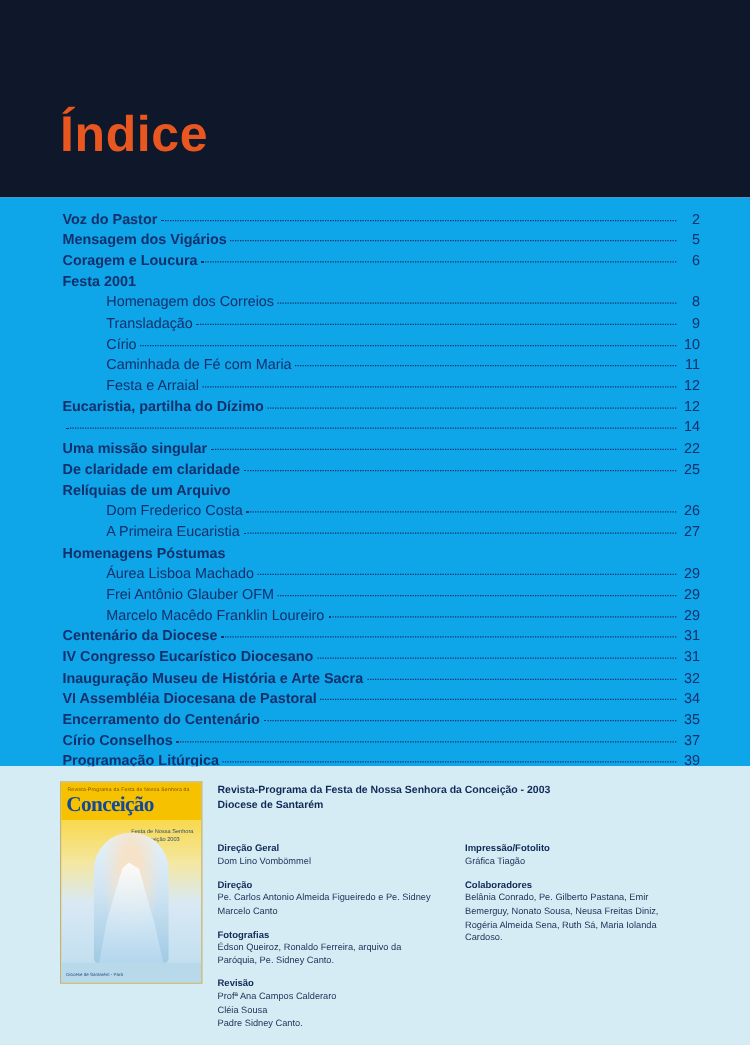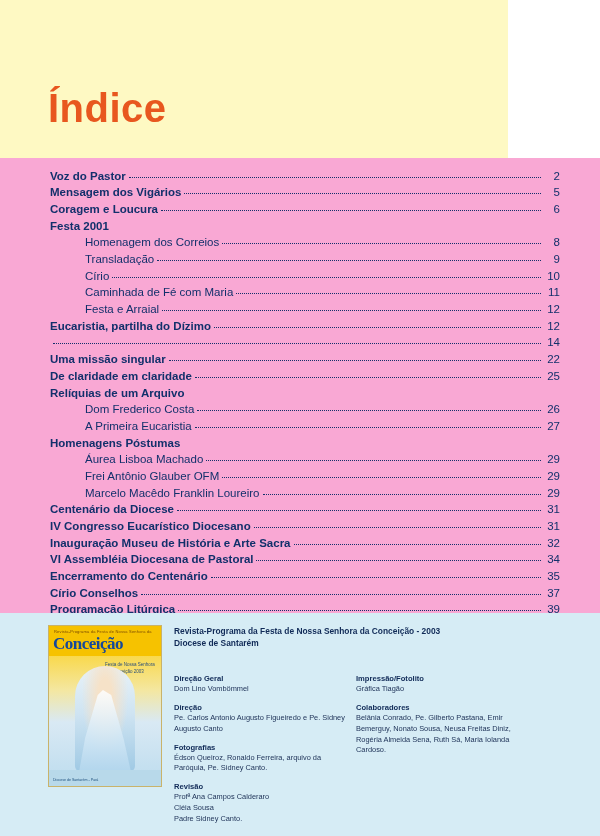--- a/index.html
+++ b/index.html
@@ -13,43 +13,43 @@
     background: #ffffff;
     overflow: hidden;
     position: relative;
   }
 
   
   .banner {
     position: absolute;
     left: 0;
     top: 0;
-    width: 508px;
+    width: 600px;
     height: 158px;
-    background: #fef9c3;
+    background: #0f172a;
   }
   .banner-title {
     position: absolute;
     left: 48px;
     top: 88px;
     font-size: 40px;
     font-weight: bold;
     color: #e8571f;
     letter-spacing: 0.5px;
     line-height: 1;
   }
 
   
   .toc {
     position: absolute;
     left: 0;
     top: 158px;
     width: 600px;
     height: 455px;
-    background: #f9a8d4;
+    background: #0ea5e9;
     padding: 10px 0 0 0;
     box-sizing: border-box;
   }
   .toc-inner {
     margin: 0 40px 0 50px;
   }
   .row {
     display: flex;
     align-items: baseline;
     font-size: 11.5px;
@@ -187,21 +187,21 @@
   }
   .coloph-title {
     font-size: 8.4px;
     font-weight: bold;
     color: #102a57;
     line-height: 1.45;
     margin-bottom: 25px;
   }
   .two-cols {
     display: flex;
-    gap: 4px;
+    gap: 20px;
   }
   .col {
     width: 178px;
   }
   .blk {
     margin-bottom: 8px;
   }
   .blk h4 {
     margin: 0 0 1px 0;
     font-size: 7.6px;
@@ -392,21 +392,21 @@
         <div>Diocese de Santarém</div>
       </div>
       <div class="two-cols">
         <div class="col" id="credits-left">
             <div class="blk">
               <h4>Direção Geral</h4>
               <p>Dom Lino Vombömmel</p>
             </div>
             <div class="blk">
               <h4>Direção</h4>
-              <p>Pe. Carlos Antonio Augusto Figueiredo e Pe. Sidney Augusto Canto</p>
+              <p>Pe. Carlos Antonio Almeida Figueiredo e Pe. Sidney Marcelo Canto</p>
             </div>
             <div class="blk">
               <h4>Fotografias</h4>
               <p>Édson Queiroz, Ronaldo Ferreira, arquivo da Paróquia, Pe. Sidney Canto.</p>
             </div>
             <div class="blk">
               <h4>Revisão</h4>
               <p>Profª Ana Campos Calderaro<br>Cléia Sousa<br>Padre Sidney Canto.</p>
             </div>
           </div>

